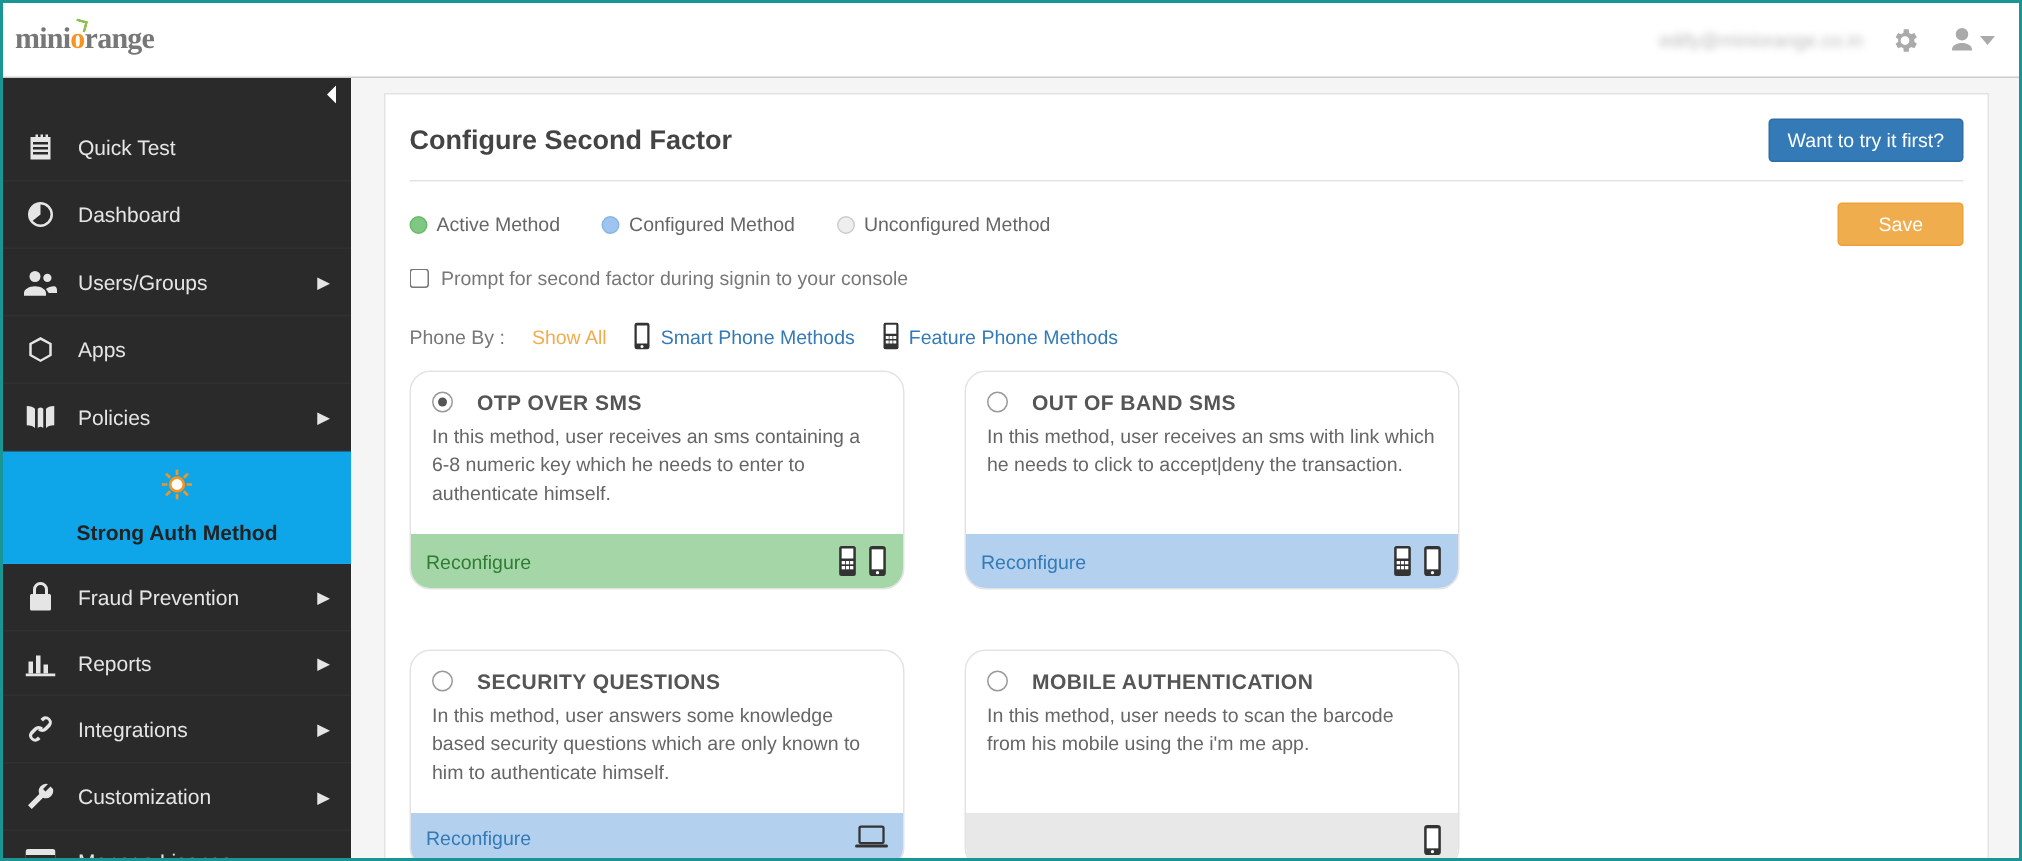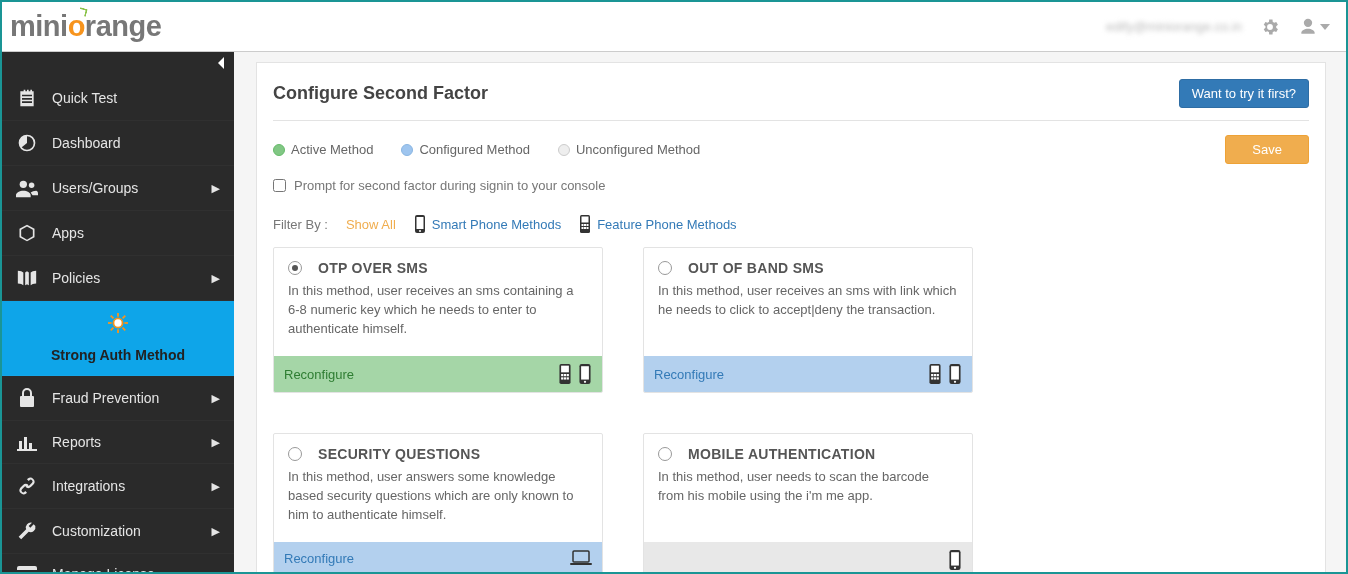--- a/index.html
+++ b/index.html
@@ -14,25 +14,25 @@
 }
 .topbar {
   height: 50px;
   background: #fff;
   border-bottom: 1px solid #ccc;
   display: flex;
   align-items: center;
   padding: 0 16px 0 8px;
 }
 .logo {
-  font-size: 29px;
+  font-size: 20px;
   font-weight: 700;
   color: #777;
   letter-spacing: -0.5px;
-  font-family: Liberation Sans, sans-serif;
+  font-family: Liberation Serif, serif;
 }
 .logo .orange-o {
   color: #f7941d;
   display: inline-block;
   position: relative;
 }
 .logo .orange-o::after {
   content: "";
   position: absolute;
   top: -2px; right: -2px;
@@ -126,21 +126,21 @@
   cursor: pointer;
 }
 .prompt-row { display:flex; align-items:center; gap:8px; font-size:13px; color:#777; margin-bottom:22px; }
 .filter-row { display:flex; align-items:center; gap:18px; font-size:13px; color:#777; margin-bottom:14px;}
 .filter-row .lbl { color:#777; }
 .filter-row a { color:#337ab7; text-decoration:none; cursor:pointer;}
 .filter-row .show-all { color:#f0ad4e;}
 .filter-op { display:flex; align-items:center; gap:6px;justify-content:center; }
 
 .cards { display:flex; gap:40px; flex-wrap: wrap;}
-.card { width: 330px; border:1px solid #e3e3e3; border-radius:2px; overflow:hidden; background:#fff;}
+.card { width: 330px; border:1px solid #e3e3e3; border-radius:14px; overflow:hidden; background:#fff;}
 .card-head { display:flex; align-items:center; gap:16px; padding:12px 14px 6px 14px; }
 .card-head .radio { width:14px; height:14px; border:1px solid #999; border-radius:50%; background:#fff; position:relative;}
 .card-head .radio.checked::after{content:"";position:absolute;inset:3px;border-radius:50%;background:#555;}
 .card-title { font-size:14px; font-weight:700; color:#555; letter-spacing:0.3px;}
 .card-desc { padding:0 14px 12px 14px; font-size:13px; color:#666; line-height:1.45; min-height: 74px;}
 .card-foot { display:flex; align-items:center; padding:8px 10px; font-size:13px; }
 .card-foot.active { background:#a5d6a7; }
 .card-foot.config { background:#b3d0ee; }
 .card-foot.unconf { background:#e8e8e8; }
 .card-foot .link { color:#337ab7; cursor:pointer;}
@@ -315,21 +315,21 @@
             <span class="dot unconf"></span>
             <span>Unconfigured Method</span>
           </div>
         <button class="btn-save">Save</button>
       </div>
       <div class="prompt-row">
         <input type="checkbox" style="">
         <span>Prompt for second factor during signin to your console</span>
       </div>
       <div class="filter-row">
-        <span class="lbl">Filter By :</span>
+        <span class="lbl">Phone By :</span>
         <a class="show-all">Show All</a>
         <span class="filter-op">
           <span class="mini-icon">
               <svg width="12" height="18" viewBox="0 0 12 18" fill="#333">
                 <rect x="1" y="0" width="10" height="18" rx="2"></rect>
                 <rect x="2.5" y="2" width="7" height="12" fill="#fff"></rect>
                 <circle cx="6" cy="16" r="1" fill="#fff"></circle>
               </svg>
             </span>
           <a>Smart Phone Methods</a>

